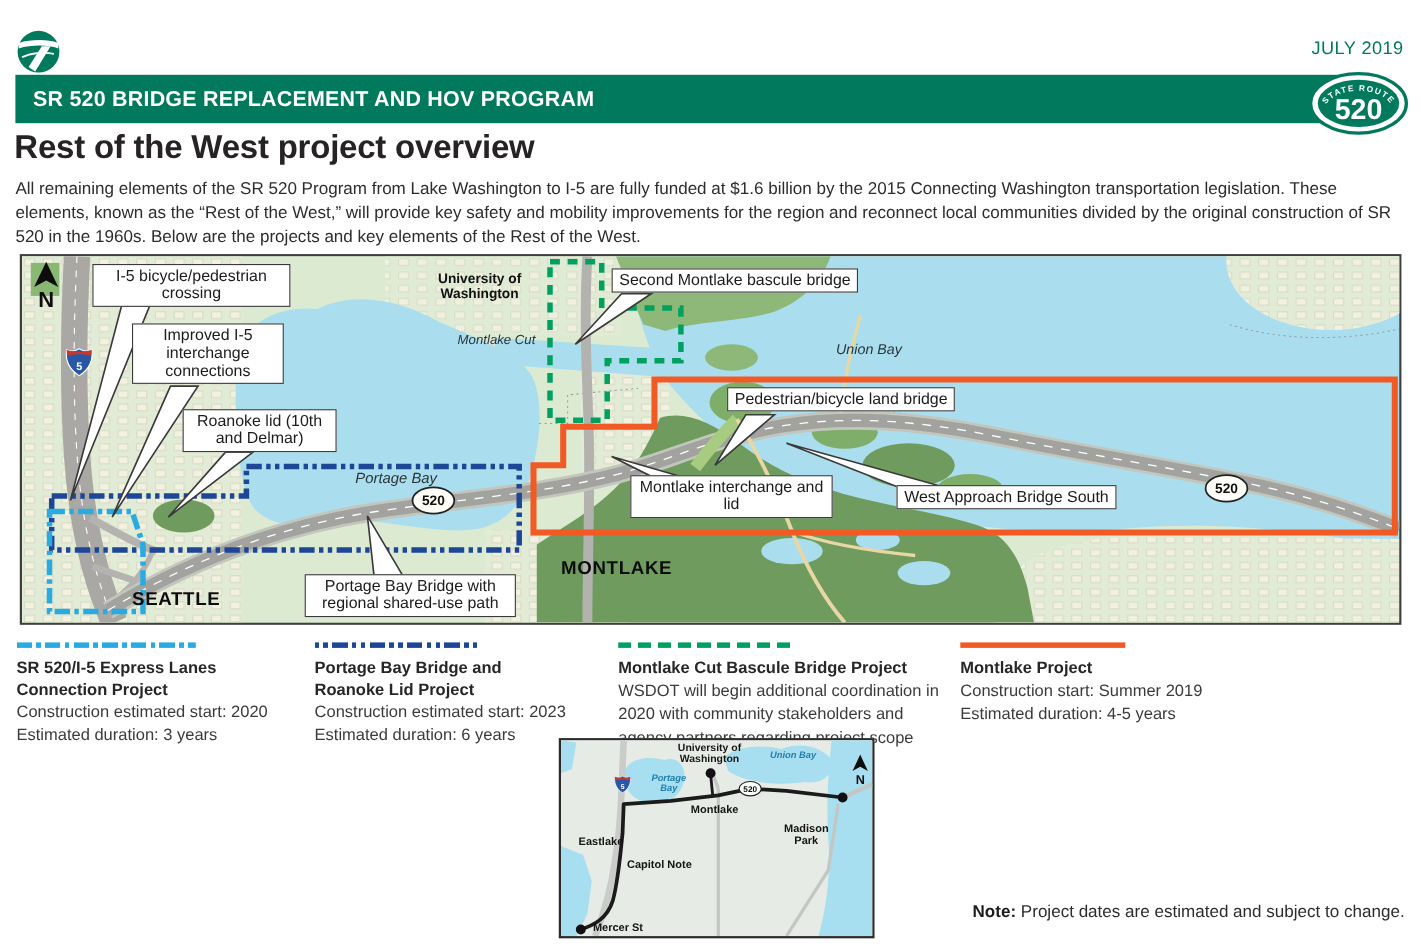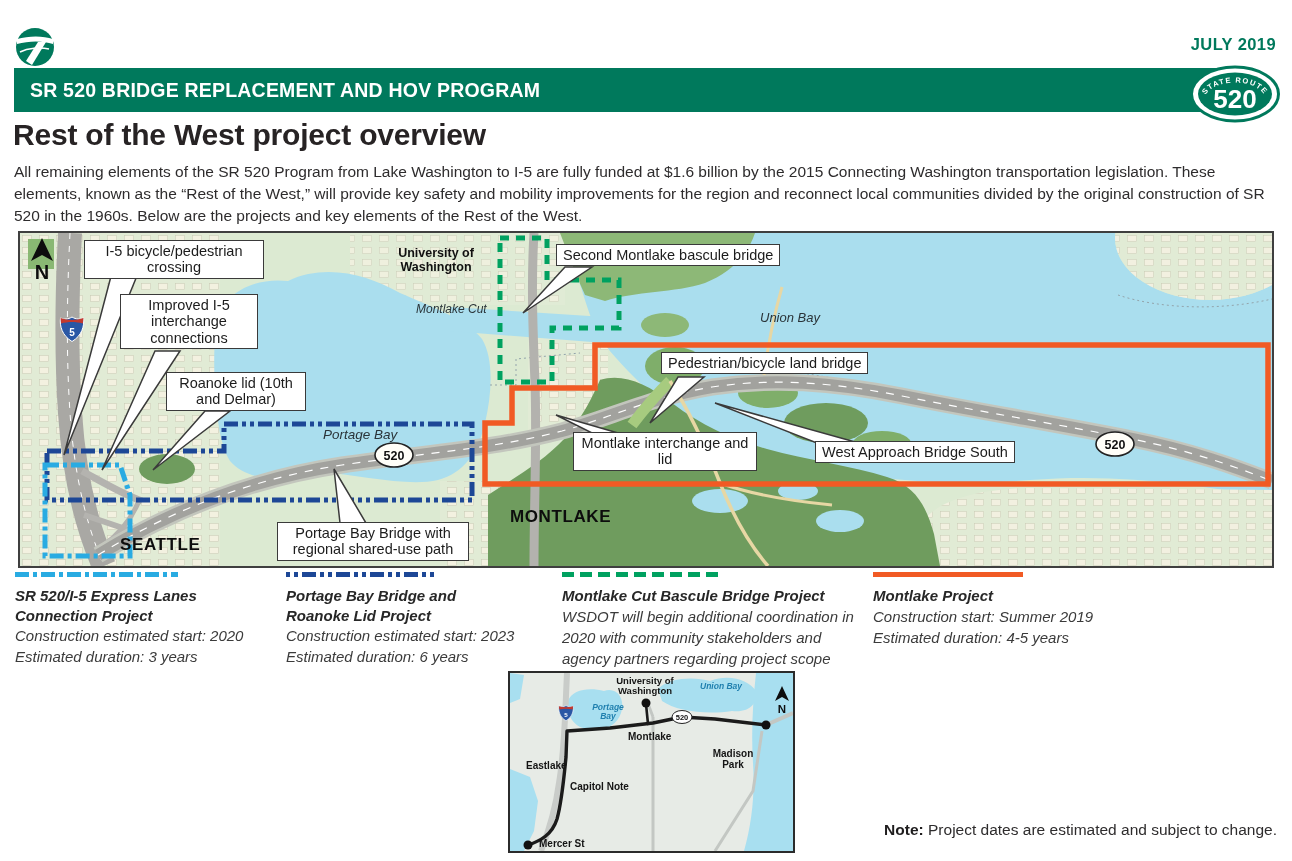--- a/index.html
+++ b/index.html
@@ -2,21 +2,21 @@
 <html><head>
 <meta charset="utf-8">
 <style>
   html,body{margin:0;padding:0;background:#fff;}
   body{width:1292px;height:861px;position:relative;overflow:hidden;
        font-family:"Liberation Sans",sans-serif;color:#2b2b2b;}
   .abs{position:absolute;}
   
   .agency{position:absolute;left:60px;top:32px;color:#00795c;font-weight:bold;
           font-size:13.5px;line-height:1.14;letter-spacing:.1px;margin-top:34px;}
-  .date{position:absolute;right:16px;top:35px;color:#00795c;font-weight:bold;
+  .date{position:absolute;right:16px;top:35px;color:#00795c;font-weight:normal;
         font-size:16.5px;letter-spacing:.4px;}
   .banner{position:absolute;left:14px;top:68px;width:1232px;height:44px;
           background:#00795c;color:#fff;font-weight:bold;font-size:19.5px;
           line-height:44px;letter-spacing:.2px;}
   .banner span{padding-left:16px;}
   .pg-title{position:absolute;left:13px;top:118px;font-size:30px;font-weight:800;
             color:#272324;letter-spacing:-.2px;}
   .intro{position:absolute;left:14px;top:161px;width:1264px;font-size:15.5px;
          line-height:1.42;color:#2e2c2d;}
   
@@ -24,21 +24,21 @@
        border:2px solid #3f3f3f;box-sizing:border-box;background:#dcead2;}
   .map svg.base{position:absolute;left:0;top:0;}
   .callout{position:absolute;background:#fff;border:1.5px solid #3a3a3a;
            text-align:center;font-size:14.5px;line-height:1.13;padding:2px 6px;
            color:#1c1c1c;box-sizing:border-box;}
   .nowrap{white-space:nowrap;}
   .maplabel{position:absolute;color:#101010;}
   .wlabel{font-style:italic;color:#2a3439;}
   .city{font-weight:bold;font-size:17px;letter-spacing:.6px;color:#0d0d0d;}
   
-  .lg-item{position:absolute;top:0;font-style:italic;}
+  .lg-item{position:absolute;top:12px;}
   .lg-swatch{height:5px;}
   .sw-cyan{background:repeating-linear-gradient(90deg,#29abe2 0 14px,#fff 14px 18px,#29abe2 18px 22px,#fff 22px 26px);}
   .sw-navy{background:repeating-linear-gradient(90deg,#1d4796 0 4px,#fff 4px 8px,#1d4796 8px 12px,#fff 12px 16px,#1d4796 16px 30px,#fff 30px 34px);}
   .sw-green{background:repeating-linear-gradient(90deg,#00a160 0 12px,#fff 12px 18px);}
   .sw-orange{background:#f15a24;}
   .lg-title{font-weight:bold;font-size:15px;line-height:1.3;margin-top:9px;color:#272727;}
   .lg-line{font-size:15px;line-height:1.42;color:#3b3b3b;}
   
   .inset{position:absolute;left:508px;top:671px;width:287px;height:182px;
          border:2px solid #2b2b2b;box-sizing:border-box;background:#e7ebe6;}

